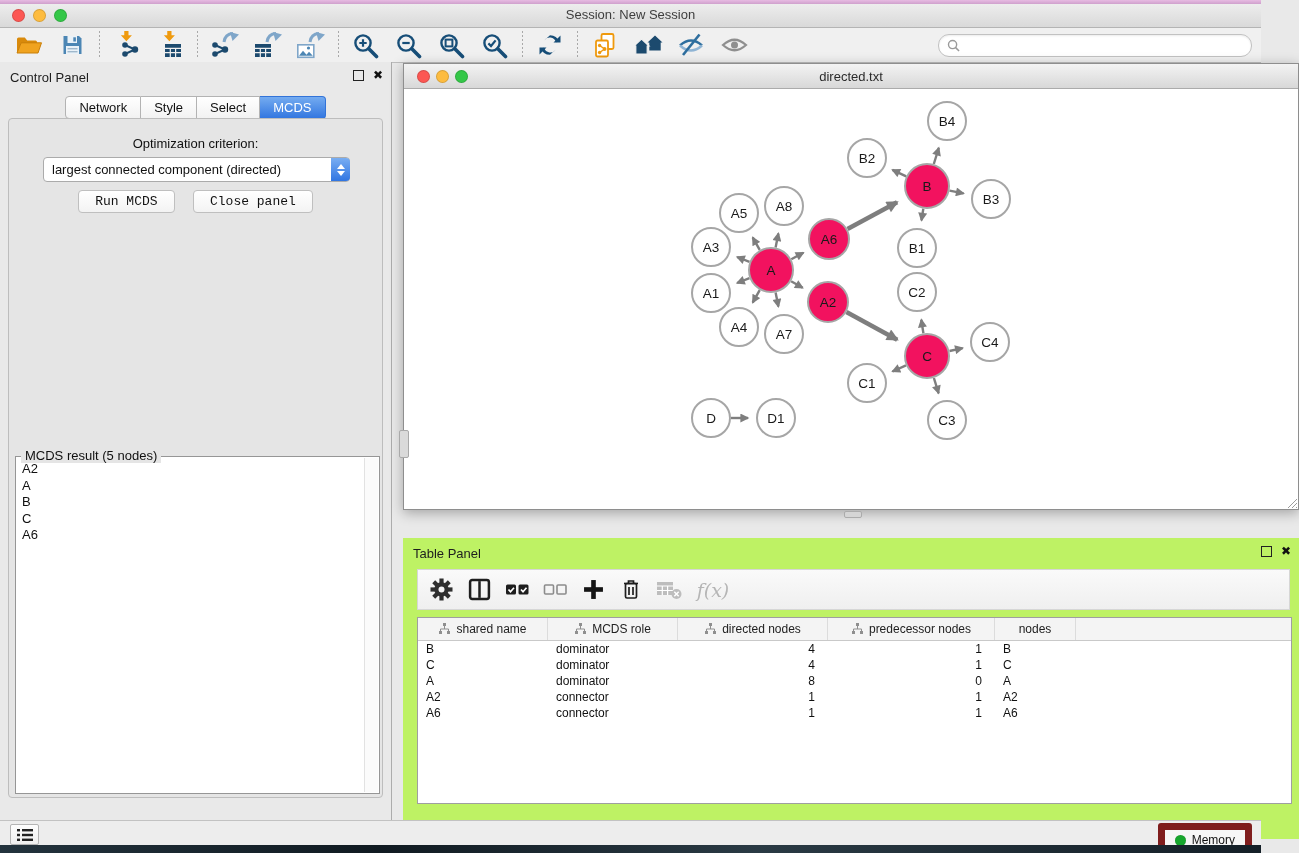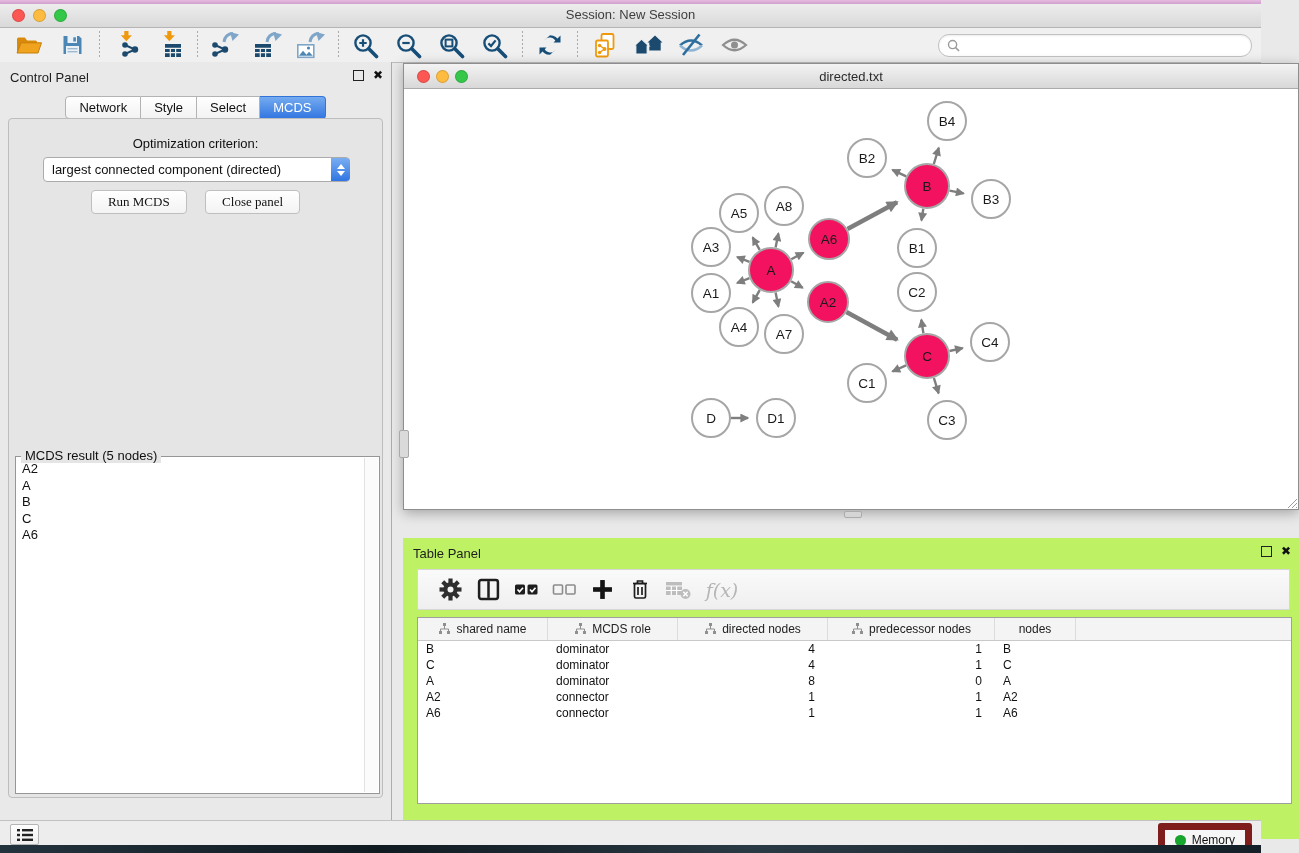--- a/index.html
+++ b/index.html
@@ -37,38 +37,38 @@
   .seg-btn:last-child{border-radius:0 4px 4px 0;}
   .seg-btn.sel{background:linear-gradient(#74ABF0,#3377E0);color:#fff;border-color:#3273D8;}
   .cp-box{position:absolute;left:8px;top:56px;width:373px;height:678px;background:#E5E5E5;border:1px solid #BDBDBD;border-radius:4px;}
   .opt-label{position:absolute;left:0;right:0;top:17px;text-align:center;font-size:13px;color:#101010;}
   .dropdown{position:absolute;left:34px;top:38px;width:305px;height:23px;background:#fff;border:1px solid #ABABAB;border-radius:4px;display:flex;align-items:center;cursor:pointer;}
   .dropdown .dd-text{flex:1;font-size:13px;padding-left:8px;color:#111;white-space:nowrap;overflow:hidden;}
   .dd-step{width:19px;height:23px;margin-right:-1px;border-radius:0 4px 4px 0;background:linear-gradient(#79AEF2,#3075E2);display:flex;flex-direction:column;align-items:center;justify-content:center;gap:2px;}
   .tri-up{width:0;height:0;border-left:4px solid transparent;border-right:4px solid transparent;border-bottom:5px solid #fff;}
   .tri-down{width:0;height:0;border-left:4px solid transparent;border-right:4px solid transparent;border-top:5px solid #fff;}
   .btn-row{position:absolute;left:0;right:0;top:71px;text-align:center;}
-  .push-btn{display:inline-block;background:linear-gradient(#FFFFFF,#F3F3F3);border:1px solid #BFBFBF;border-radius:4px;font-size:13px;font-family:Liberation Serif, serif;padding:3px 16px;margin:0 7px;color:#111;cursor:pointer;}
+  .push-btn{display:inline-block;background:linear-gradient(#FFFFFF,#F3F3F3);border:1px solid #BFBFBF;border-radius:4px;font-size:13px;font-family:Liberation Mono, monospace;padding:3px 16px;margin:0 7px;color:#111;cursor:pointer;}
   .result-box{position:absolute;left:6px;right:2px;top:337px;bottom:3px;background:#fff;border:1px solid #969696;}
   .result-legend{position:absolute;top:-9px;left:5px;background:#E5E5E5;padding:0 4px;font-size:13px;color:#101010;}
   #mcds-list{position:absolute;left:0;top:4px;right:15px;bottom:0;overflow:hidden;}
   .mcds-item{font-size:13px;color:#101010;padding:0 6px;line-height:16.5px;cursor:default;}
   .result-scroll{position:absolute;right:1px;top:1px;bottom:1px;width:13px;background:#FBFBFB;border-left:1px solid #E2E2E2;}
   
   .net-window{position:absolute;left:403px;top:1px;width:894px;height:445px;background:#fff;border:1px solid #8E8E8E;box-shadow:0 3px 12px rgba(0,0,0,0.3);}
   .net-titlebar{position:relative;height:24px;background:linear-gradient(#F3F3F3,#D8D8D8);border-bottom:1px solid #ABABAB;}
   .net-titlebar .lights{left:13px;top:6px;gap:6px;}
   .net-title{position:absolute;left:0;right:0;top:5px;text-align:center;font-size:13px;color:#2B2B2B;}
   .net-canvas{position:relative;width:100%;height:419px;background:#fff;overflow:hidden;}
   .grip-left{position:absolute;left:-5px;top:366px;width:8px;height:26px;background:#DADADA;border:1px solid #A9A9A9;border-radius:2px;}
   .grip-corner{position:absolute;right:0;bottom:0;width:12px;height:12px;}
   .grip-bottom{position:absolute;left:440px;top:447px;width:16px;height:5px;background:#D5D5D5;border:1px solid #ABABAB;border-radius:2px;}
   
   .table-panel{position:absolute;left:403px;top:476px;width:896px;height:301px;background:#bef264;}
-  .tp-toolbar{position:absolute;left:14px;top:31px;width:873px;height:41px;background:linear-gradient(#FAFAFA,#EFEFEF);border:1px solid #D6D6D6;display:flex;align-items:center;padding-left:17px;box-sizing:border-box;}
+  .tp-toolbar{position:absolute;left:14px;top:31px;width:873px;height:41px;background:linear-gradient(#FAFAFA,#EFEFEF);border:1px solid #D6D6D6;display:flex;align-items:center;padding-left:8px;box-sizing:border-box;}
   .tp-btn{width:30px;height:32px;display:flex;align-items:center;justify-content:center;margin-right:8px;cursor:pointer;}
   .fx{font-family:"DejaVu Serif",serif;font-style:italic;font-size:19px;color:#B5B5B5;}
   .tbl{position:absolute;left:14px;top:79px;width:873px;height:185px;background:#fff;border:1px solid #9F9F9F;overflow:hidden;}
   #tbl-head{display:flex;height:22px;background:#F4F4F4;border-bottom:1px solid #C9C9C9;}
   .th{display:flex;align-items:center;justify-content:center;gap:5px;font-size:12px;color:#222;border-right:1px solid #DCDCDC;box-sizing:border-box;}
   .tr{display:flex;height:16px;align-items:center;}
   .td{font-size:12px;color:#111;box-sizing:border-box;white-space:nowrap;overflow:hidden;}
   .td.left{text-align:left;padding-left:8px;}
   .td.right{text-align:right;padding-right:13px;}
   .tbl-tabs{position:absolute;left:0;right:0;top:270px;text-align:center;}

